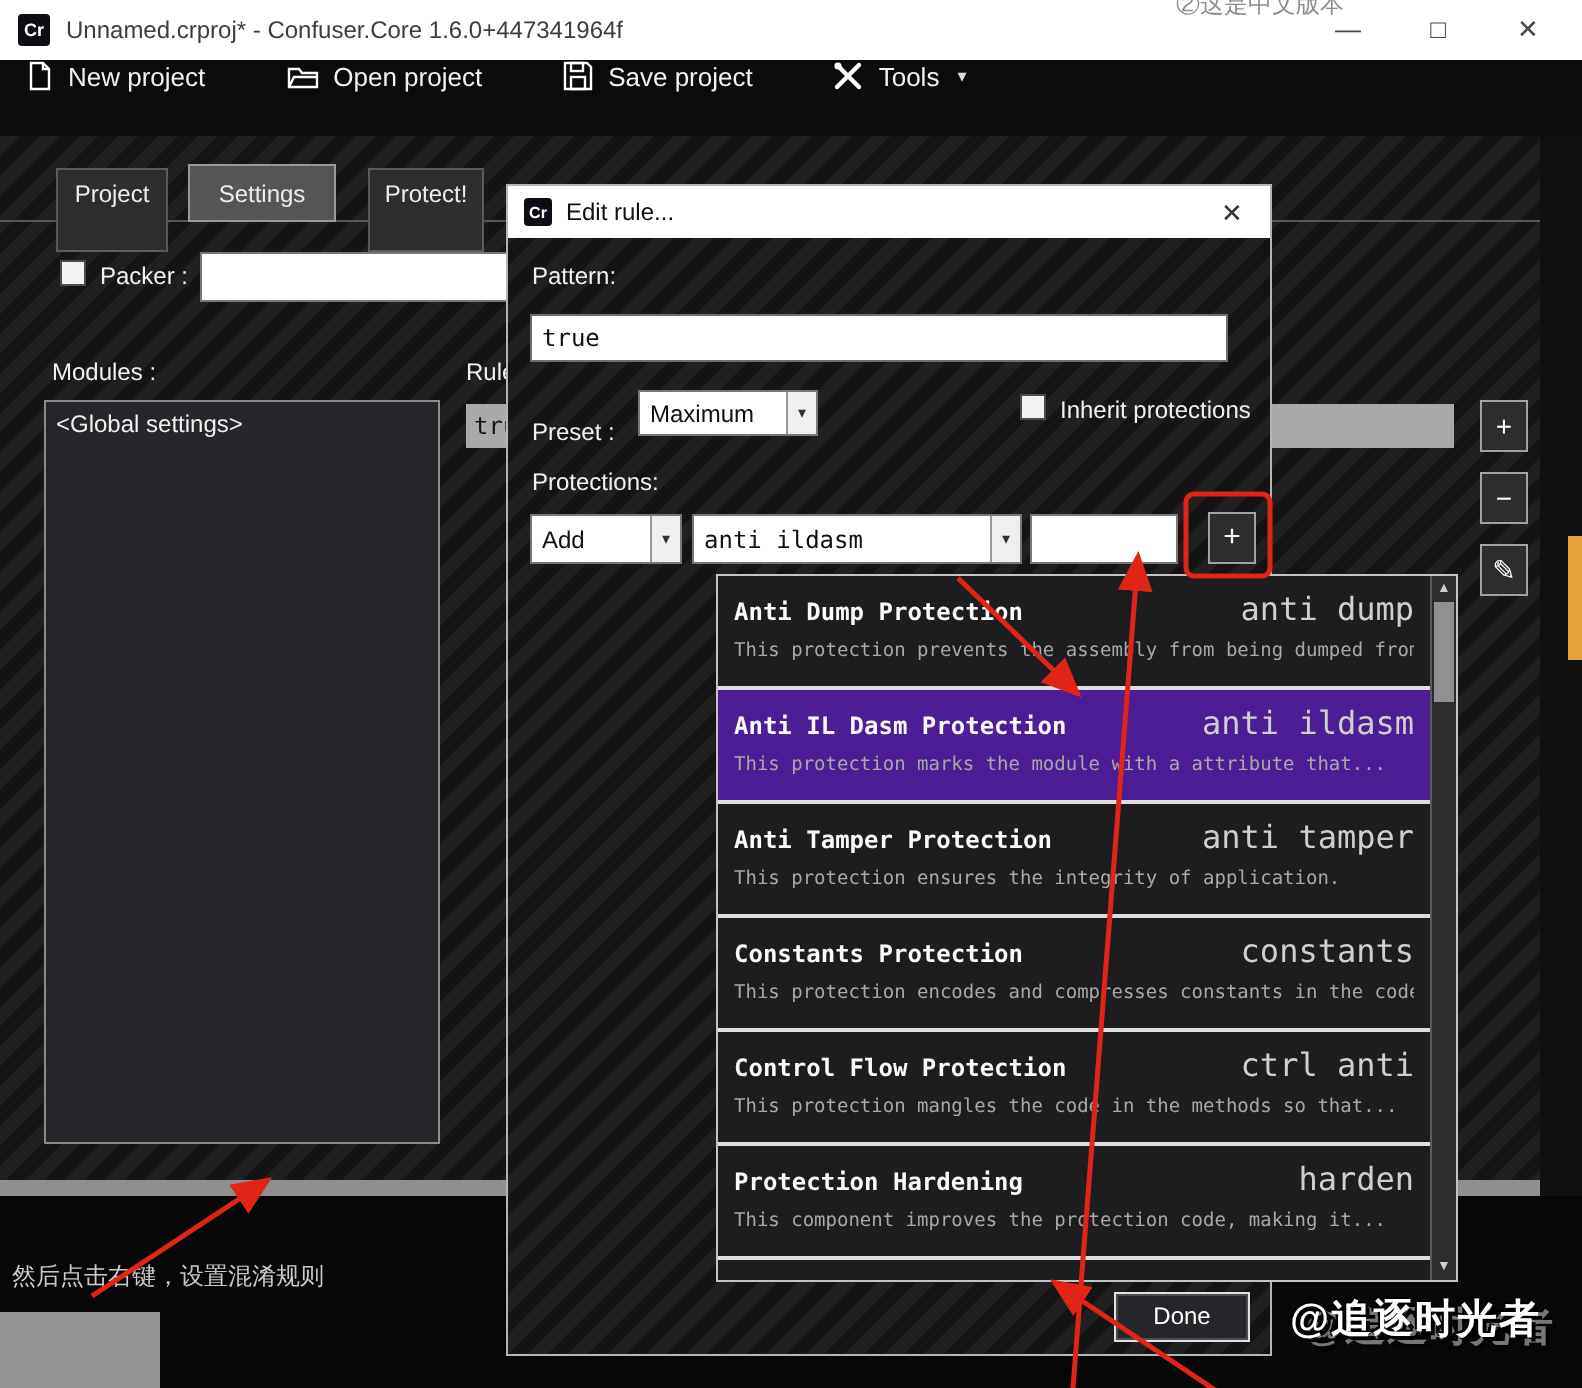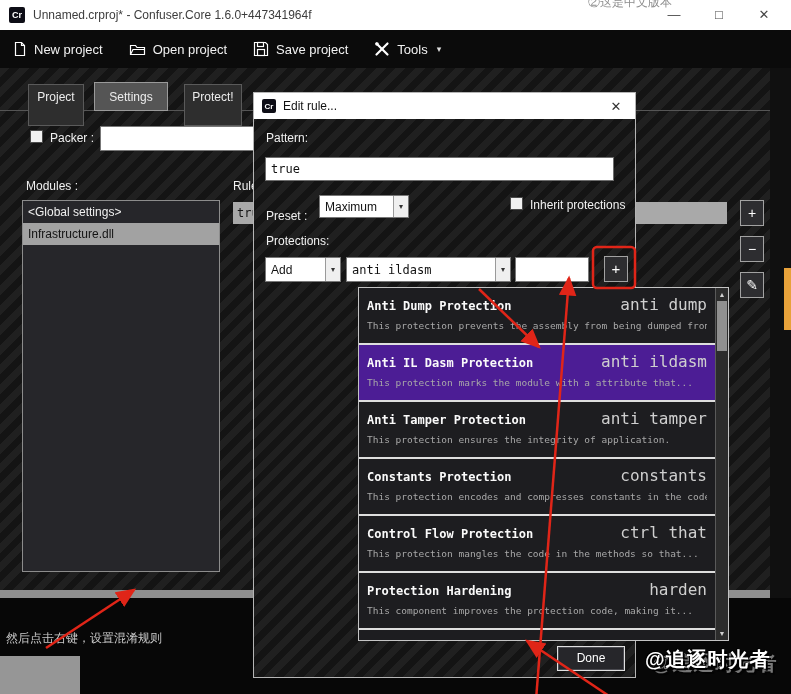--- a/index.html
+++ b/index.html
@@ -14,21 +14,21 @@
   
   .titlebar { left:0; top:0; width:791px; height:30px; background:#ffffff; overflow:hidden; z-index:3; }
   .app-icon { left:9px; top:7px; width:16px; height:16px; background:#0d0d16; color:#fff;
     font-size:9px; font-weight:bold; display:flex; align-items:center; justify-content:center; border-radius:2px; }
   .title-text { left:33px; top:8px; font-size:12px; color:#3d3d3d; white-space:nowrap; }
   .win-btn { top:3px; width:32px; height:24px; color:#474747; font-size:13px; text-align:center; line-height:24px; }
   .clip-text { left:588px; top:-6px; font-size:12px; color:#8d8d8d; }
 
   
   .toolbar { left:0; top:30px; width:791px; height:38px; background:#0b0b0b;
-    display:flex; align-items:center; gap:26px; padding-left:12px; z-index:3; }
+    display:flex; align-items:flex-start; gap:40px; padding-left:12px; z-index:3; }
   .tb-item { display:flex; align-items:center; gap:7px; color:#f2f2f2; font-size:13px; cursor:default; }
   .tb-item svg { display:block; }
   .tb-caret { font-size:9px; color:#ddd; margin-left:2px; }
 
   
   .main-bg { left:0; top:68px; width:770px; height:522px; z-index:1; }
   .bottom-edge { left:0; top:590px; width:770px; height:8px; background:#8f8f8f; z-index:1; }
   .right-col { left:770px; top:68px; width:21px; height:530px; background:#101010; z-index:1; }
   .orange-sliver { left:784px; top:268px; width:7px; height:62px; background:#e8a23a; z-index:2; }
 
@@ -174,21 +174,20 @@
   <div class="abs tab" style="left:184px;width:58px">Protect!</div>
   <div class="abs tabline"></div>
 
   <div class="abs cb" style="left:30px;top:130px"></div>
   <div class="abs lbl" style="left:50px;top:131px">Packer :</div>
   <input class="abs packer-input" style="">
 
   <div class="abs lbl" style="left:26px;top:179px">Modules :</div>
   <div class="abs modules-list">
     <div class="mod-item">&lt;Global settings&gt;</div>
-    <div class="mod-item selected">Infrastructure.dll</div>
   </div>
 
   <div class="abs lbl" style="left:233px;top:179px">Rules :</div>
   <div class="abs rules-row">true</div>
 
   <div class="abs side-btn" style="top:200px">+</div>
   <div class="abs side-btn" style="top:236px">−</div>
   <div class="abs side-btn" style="top:272px">✎</div>
 
   <div class="abs stripes dialog">
@@ -250,21 +249,21 @@
       <div class="pentry">
         <div class="prow">
           <span class="ptitle">Constants Protection</span>
           <span class="ptag">constants</span>
         </div>
         <div class="pdesc">This protection encodes and compresses constants in the code.</div>
       </div>
       <div class="pentry">
         <div class="prow">
           <span class="ptitle">Control Flow Protection</span>
-          <span class="ptag">ctrl that</span>
+          <span class="ptag">ctrl anti</span>
         </div>
         <div class="pdesc">This protection mangles the code in the methods so that...</div>
       </div>
       <div class="pentry">
         <div class="prow">
           <span class="ptitle">Protection Hardening</span>
           <span class="ptag">harden</span>
         </div>
         <div class="pdesc">This component improves the protection code, making it...</div>
       </div>

